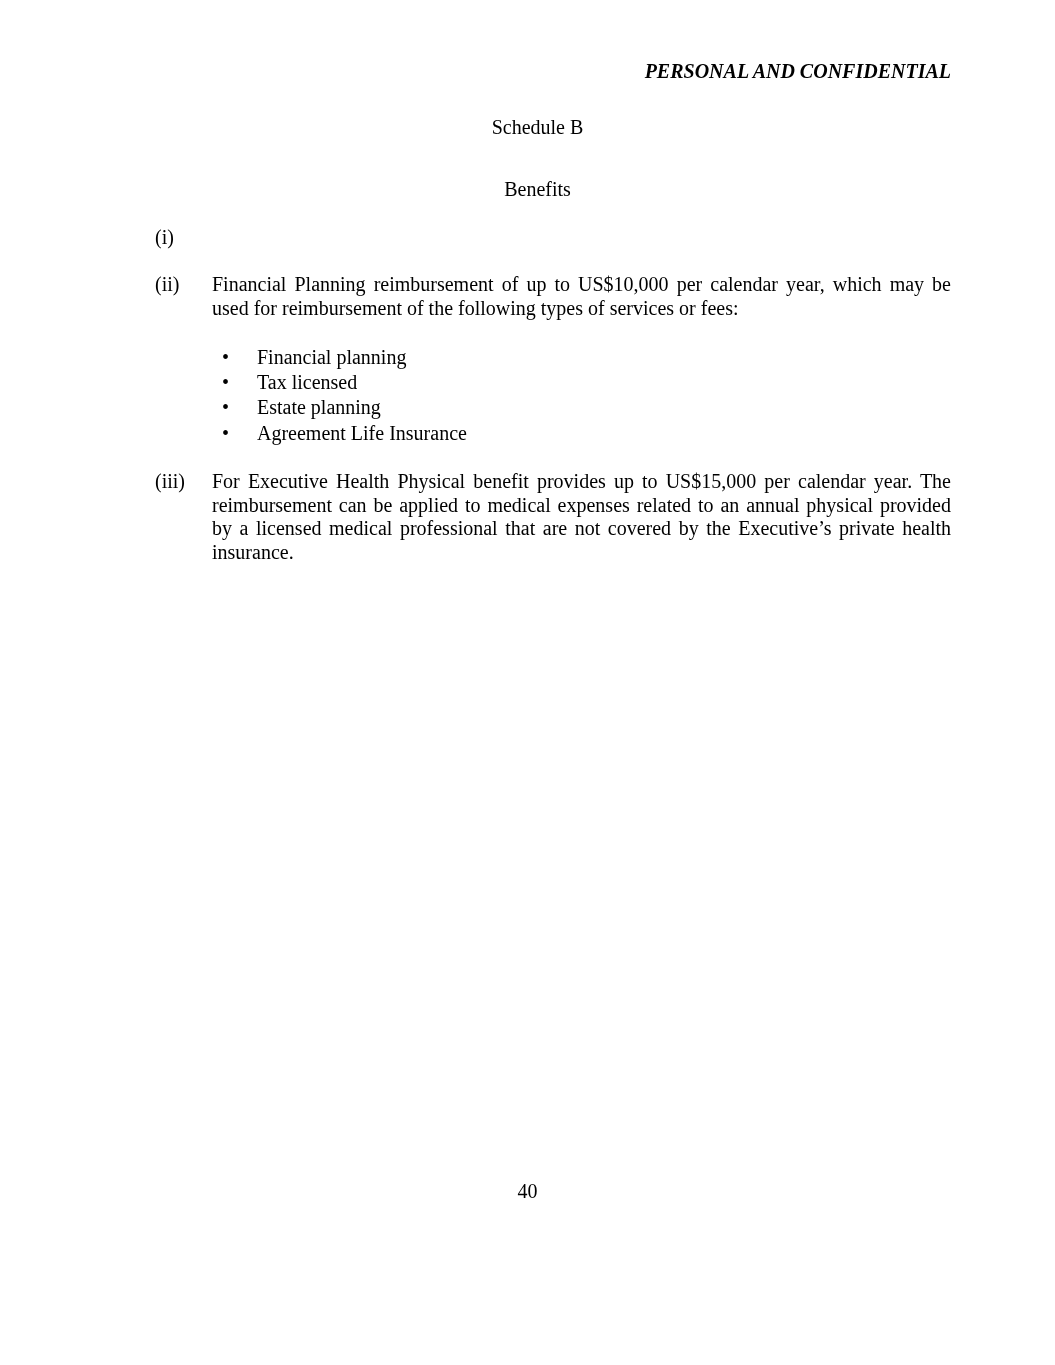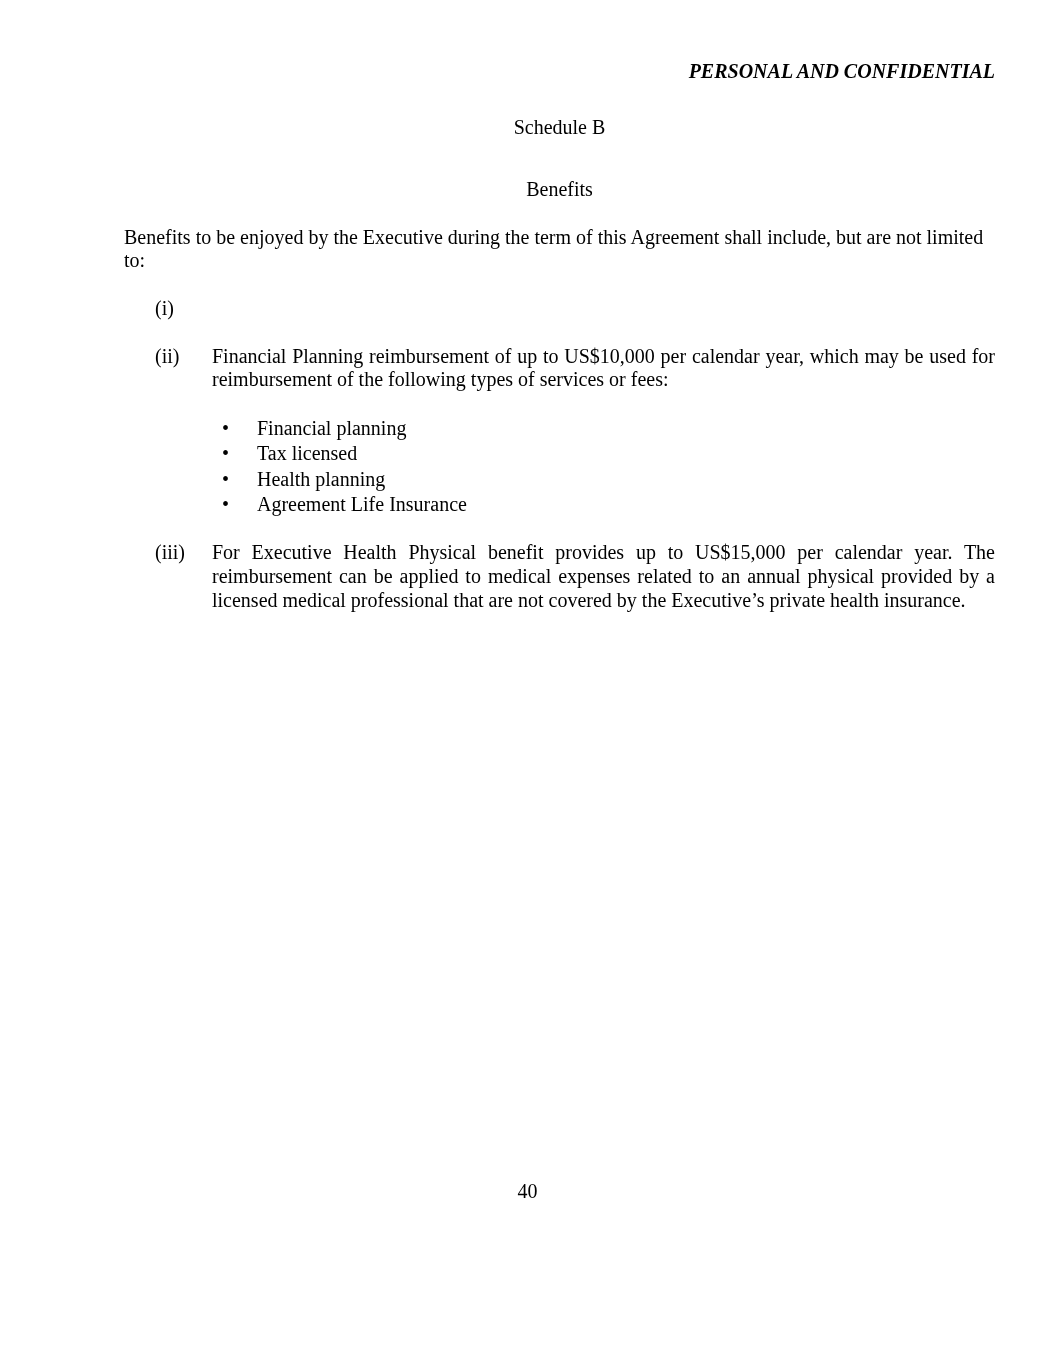--- a/index.html
+++ b/index.html
@@ -6,21 +6,21 @@
   html, body { background: #ffffff; }
   .page {
     width: 1055px;
     height: 1365px;
     background: #ffffff;
     position: relative;
     font-family: "Liberation Serif", serif;
     font-size: 20px;
     line-height: 1.18;
     color: #000000;
-    padding: 60px 60px 0 124px;
+    padding: 60px 104px 0 124px;
     overflow: hidden;
   }
   .confidential {
     text-align: right;
     font-weight: bold;
     font-style: italic;
   }
   .title {
     text-align: center;
     margin-top: 32px;
@@ -74,21 +74,20 @@
 <body>
 
 <div class="page">
 
   <div class="confidential">PERSONAL AND CONFIDENTIAL</div>
 
   <div class="title">Schedule B</div>
 
   <div class="subtitle">Benefits</div>
 
-  <p class="intro">Benefits to be enjoyed by the Executive during the term of this Agreement shall include, but are not limited to:</p>
 
   <div class="list-item">
     <span class="num-label">(i)</span>
   </div>
 
   <div class="list-item">
     <span class="num-label">(ii)</span>
     <span class="item-text">Financial Planning reimbursement of up to US$10,000 per calendar year, which may be used for reimbursement of the following types of services or fees:</span>
   </div>
 
@@ -96,21 +95,21 @@
     <li class="bullet-row">
       <span class="bullet-glyph">•</span>
       <span class="bullet-text">Financial planning</span>
     </li>
     <li class="bullet-row">
       <span class="bullet-glyph">•</span>
       <span class="bullet-text">Tax licensed</span>
     </li>
     <li class="bullet-row">
       <span class="bullet-glyph">•</span>
-      <span class="bullet-text">Health planning</span>
+      <span class="bullet-text">Estate planning</span>
     </li>
     <li class="bullet-row">
       <span class="bullet-glyph">•</span>
       <span class="bullet-text">Agreement Life Insurance</span>
     </li>
   </ul>
 
   <div class="list-item">
     <span class="num-label">(iii)</span>
     <span class="item-text">For Executive Health Physical benefit provides up to US$15,000 per calendar year. The reimbursement can be applied to medical expenses related to an annual physical provided by a licensed medical professional that are not covered by the Executive’s private health insurance.</span>

